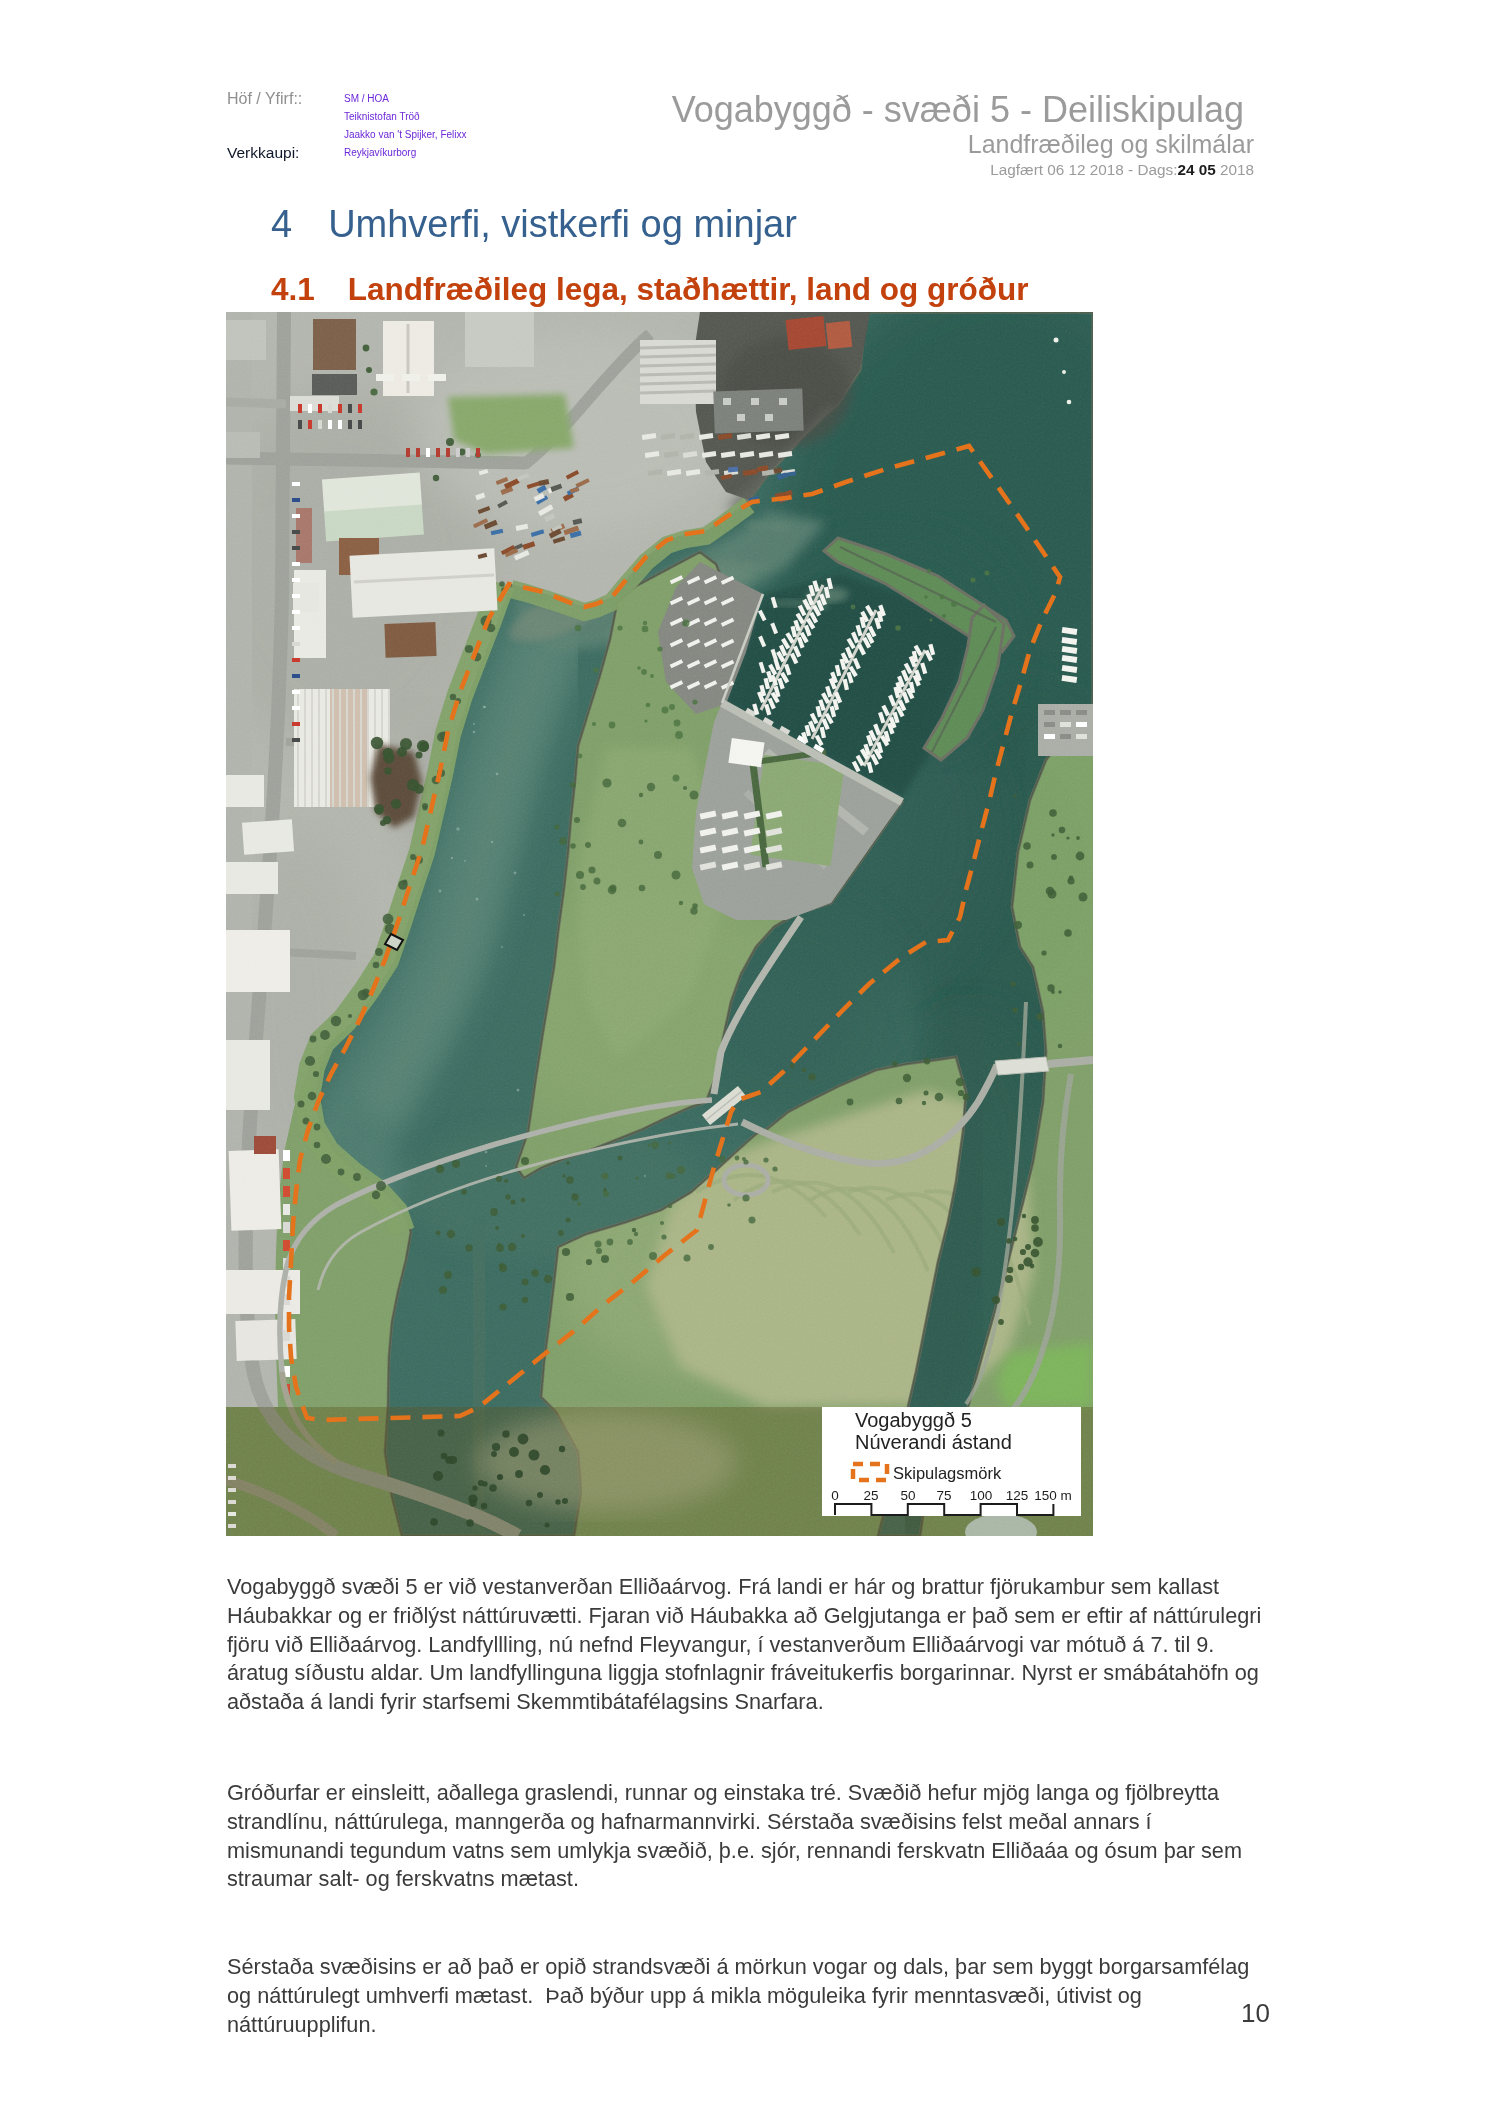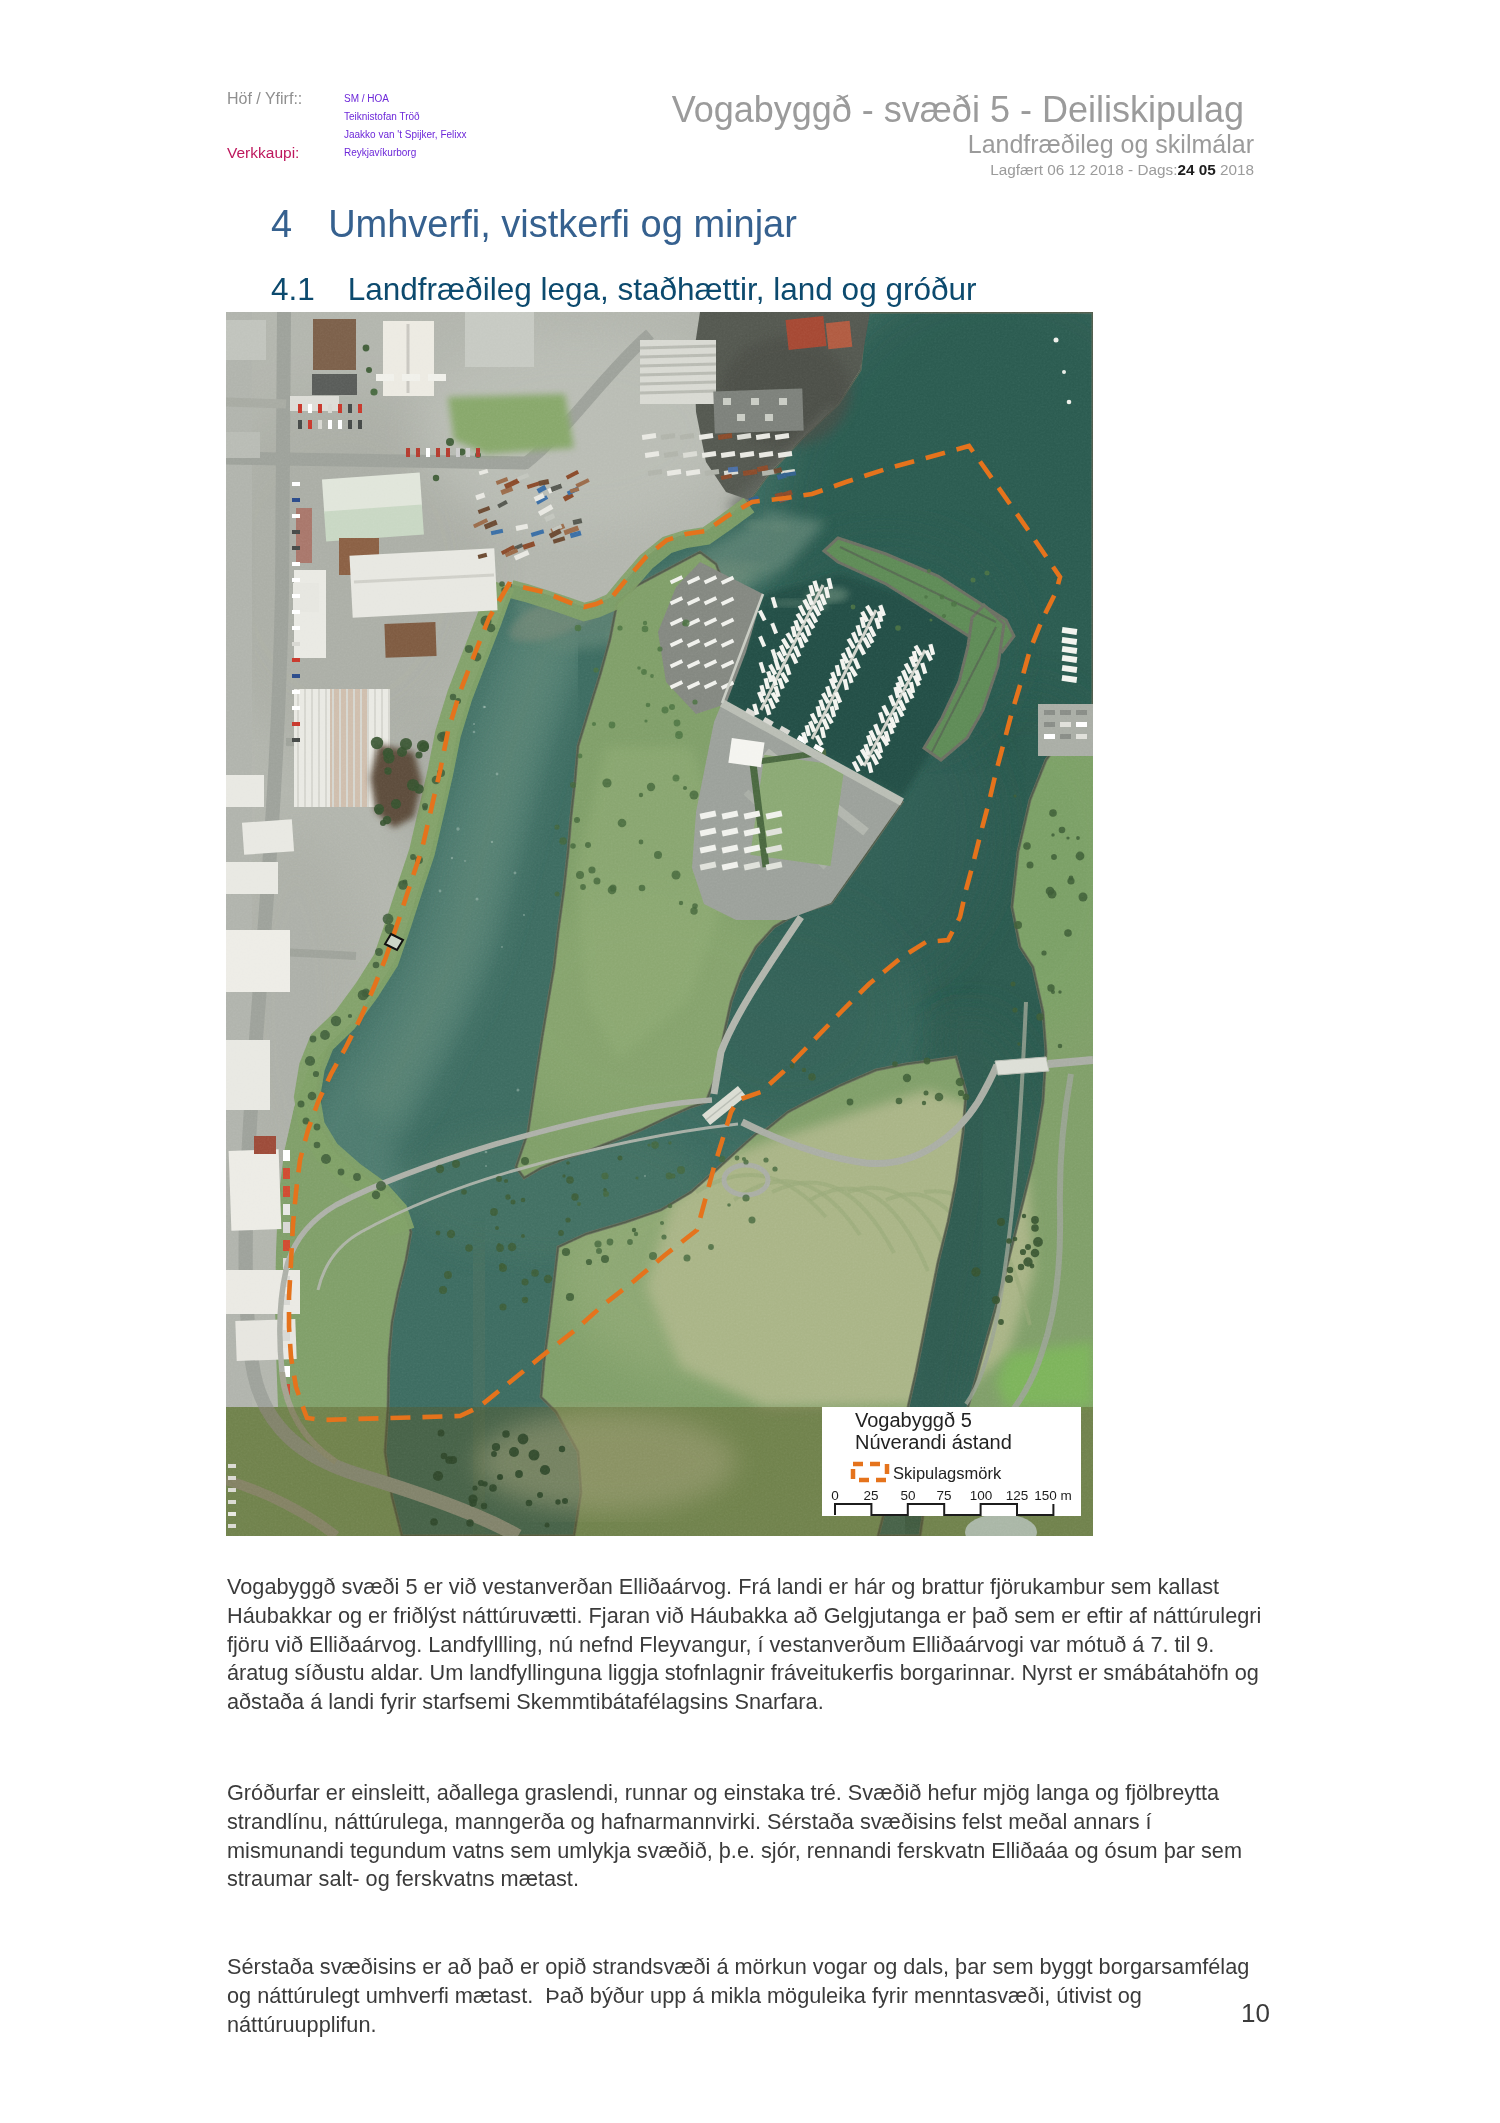--- a/index.html
+++ b/index.html
@@ -4,33 +4,33 @@
 <style>
   html,body{margin:0;padding:0;}
   body{width:1500px;height:2123px;background:#ffffff;font-family:"Liberation Sans",sans-serif;position:relative;overflow:hidden;}
   .abs{position:absolute;}
 </style>
 </head>
 <body>
 
 <div class="abs" style="left:227px;top:90px;font-size:16px;line-height:18px;color:#8f8f8f;">Höf / Yfirf::</div>
 
-<div class="abs" style="left:227px;top:144px;font-size:15.5px;line-height:18px;color:#be185d;">Verkkaupi:</div>
+<div class="abs" style="left:227px;top:144px;font-size:15.5px;line-height:18px;color:#0f172a;">Verkkaupi:</div>
 
 <div class="abs" style="left:344px;top:90px;font-size:10px;line-height:18px;color:#6d28d9;">SM / HOA<br>Teiknistofan Tröð<br>Jaakko van 't Spijker, Felixx<br>Reykjavíkurborg</div>
 
 <div class="abs" style="right:256px;top:92px;font-size:36px;line-height:36px;color:#9b9b9b;white-space:nowrap;">Vogabyggð - svæði 5 - Deiliskipulag</div>
 
 <div class="abs" style="right:246px;top:132px;font-size:25px;line-height:25px;color:#9b9b9b;white-space:nowrap;">Landfræðileg og skilmálar</div>
 
 <div class="abs" style="right:246px;top:162px;font-size:15.3px;line-height:15px;color:#9b9b9b;white-space:nowrap;">Lagfært 06 12 2018 - Dags:<span style="color:#1d1d1d;font-weight:bold;">24 05</span> <span>2018</span></div>
 
 <div class="abs" style="left:271px;top:204px;font-size:38px;line-height:40px;font-weight:normal;color:#36618f;white-space:nowrap;"><span>4</span><span style="margin-left:36px;">Umhverfi, vistkerfi og minjar</span></div>
 
-<div class="abs" style="left:271px;top:274px;font-size:31.5px;line-height:30px;font-weight:normal;color:#0c4a6e;white-space:nowrap;"><span>4.1</span><span style="margin-left:33px;">Landfræðileg lega, staðhættir, land og gróður</span></div>
+<div class="abs" style="left:271px;top:274px;font-size:31.5px;line-height:30px;font-weight:bold;color:#c2410c;white-space:nowrap;"><span>4.1</span><span style="margin-left:33px;">Landfræðileg lega, staðhættir, land og gróður</span></div>
 
 <div class="abs" style="left:226px;top:312px;width:851px;height:1224px;">
 
 <svg width="867" height="1224" viewBox="0 0 867 1224" xmlns="http://www.w3.org/2000/svg">
 
 <defs>
 <filter id="b3">
           <feGaussianBlur stdDeviation="3"></feGaussianBlur>
         </filter>
 <filter id="b6">

